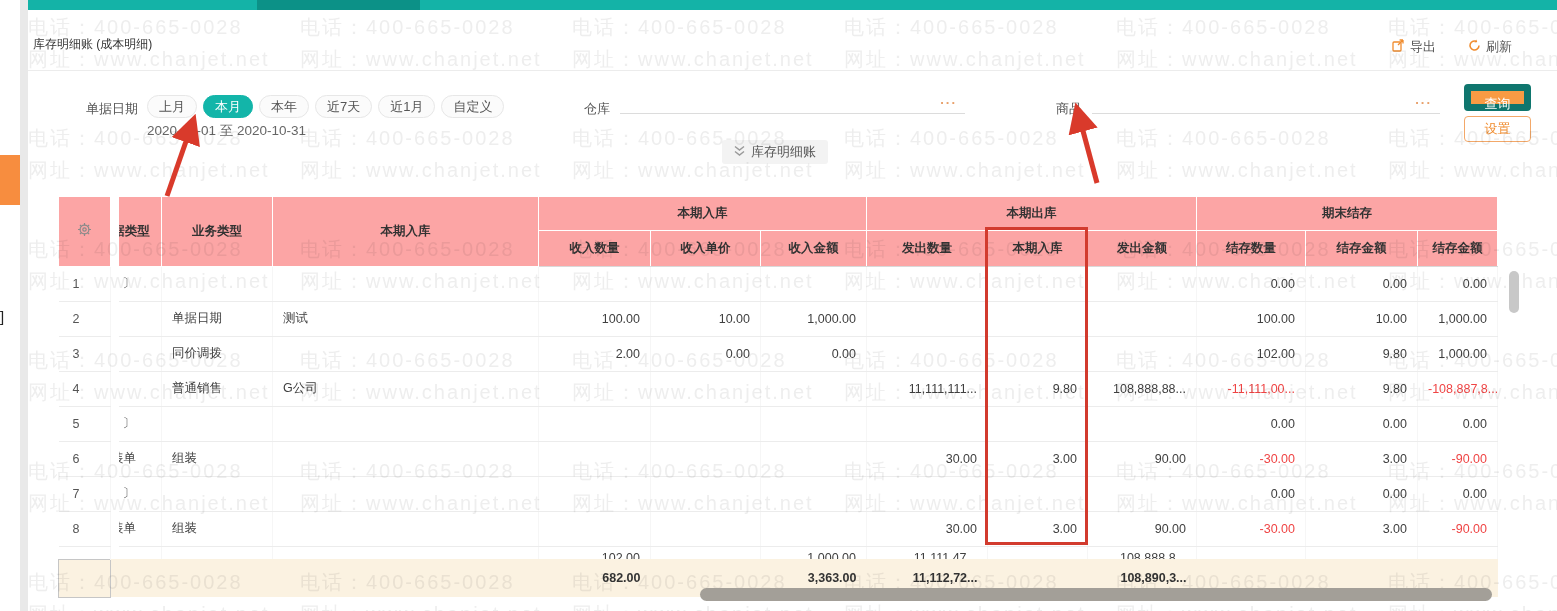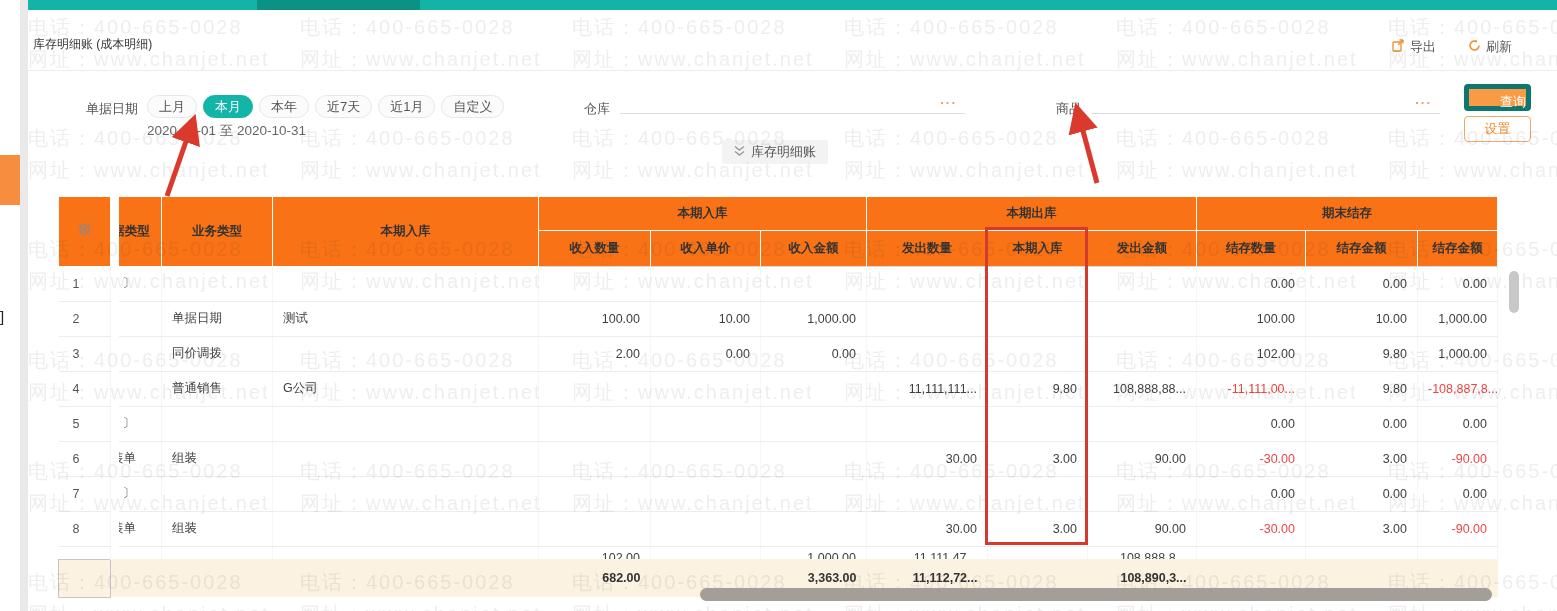--- a/index.html
+++ b/index.html
@@ -22,27 +22,27 @@
   .divider { position:absolute; left:28px; top:70px; width:1529px; height:1px; background:#ececec; }
 
   
   .flabel { position:absolute; font-size:13px; color:#555; }
   .pills { position:absolute; left:147px; top:95px; display:flex; gap:6px; }
   .pill { font-size:13px; color:#555; background:#fbfbfb; border:1px solid #e7e7e7; border-radius:12px; padding:3px 11px; line-height:15px; cursor:pointer; }
   .pill.sel { background:#13b5a9; border-color:#13b5a9; color:#fff; font-weight:normal; }
   .date-range { position:absolute; left:147px; top:122px; font-size:13.5px; color:#666; }
   .uinput { position:absolute; border-bottom:1px solid #dcdcdc; height:24px; }
   .uinput .dots { position:absolute; right:8px; top:2px; color:#e8a06a; font-weight:bold; letter-spacing:2px; font-size:13px; cursor:pointer; }
-  .btn-query { position:absolute; left:1464px; top:84px; width:67px; height:27px; background:#f89b44; border:5px solid #0f766e; border-radius:4px; color:#fff; font-size:13px; text-align:right; line-height:25px; cursor:pointer; }
+  .btn-query { position:absolute; left:1464px; top:84px; width:67px; height:27px; background:#f89b44; border:7px solid #0f766e; border-radius:4px; color:#fff; font-size:13px; text-align:center; line-height:25px; cursor:pointer; }
   .btn-settings { position:absolute; left:1464px; top:116px; width:67px; height:26px; background:#fff; border:1px solid #f3a869; border-radius:4px; color:#f08c2e; font-size:13px; text-align:center; line-height:24px; cursor:pointer; }
   .expand-btn { position:absolute; left:722px; top:140px; height:24px; padding:0 12px; background:#f3f3f3; border-radius:3px; font-size:13px; color:#555; display:flex; align-items:center; gap:6px; cursor:pointer; }
 
   
   table { position:absolute; left:58px; top:197px; width:1439px; border-collapse:collapse; table-layout:fixed; font-size:12.5px; color:#404040; }
-  th { background:#f97316; font-weight:bold; color:#333; border-right:1px solid #fff; border-bottom:1px solid #fff; font-size:12.5px; overflow:hidden; white-space:nowrap; }
+  th { background:#fca5a5; font-weight:bold; color:#333; border-right:1px solid #fff; border-bottom:1px solid #fff; font-size:12.5px; overflow:hidden; white-space:nowrap; }
   th.sub { border-bottom:1px solid #d9d9d9; height:36px; }
   thead tr:first-child th { height:33px; }
   th.gap, td.gap { background:#fff !important; border:none !important; }
   tbody td { border-bottom:1px solid #ececec; border-right:1px solid #f6f6f6; height:35px; padding:0 10px; overflow:hidden; white-space:nowrap; background:#fff; }
   td.num { text-align:right; }
   td.red { color:#ef4444; }
   td.rowno { padding-left:14px; color:#555; }
   .type-clip-big { display:inline-block; white-space:nowrap; margin-left:-32px; }
   .type-clip { display:inline-block; white-space:nowrap; margin-left:-24px; }
   td.tcol, th.tcol { padding:0 2px 0 4px; }

